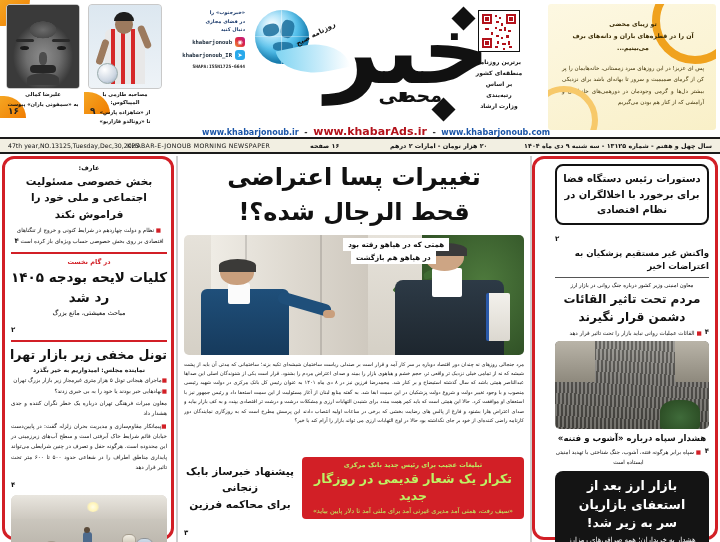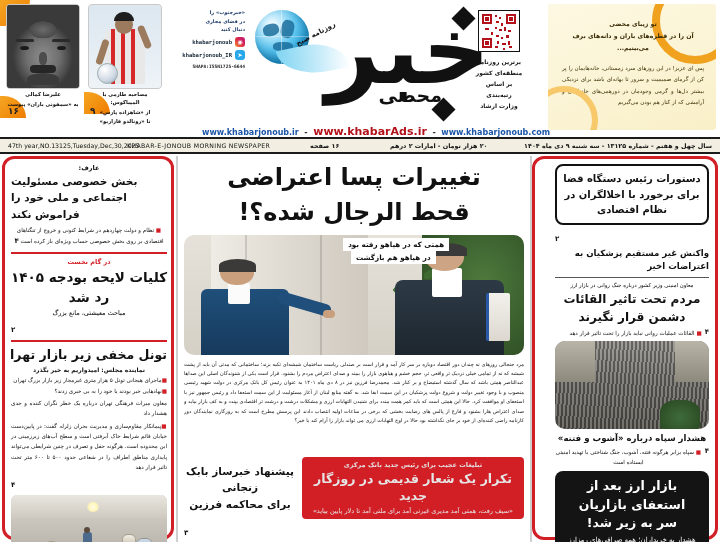--- a/index.html
+++ b/index.html
@@ -226,37 +226,37 @@
   .hl-xl { font-size:14.5px; font-weight:bold; line-height:1.45; color:#111; direction:rtl;}
   .hl-l  { font-size:12px; font-weight:bold; line-height:1.5; color:#111; direction:rtl;}
   .hl-m  { font-size:10px; font-weight:bold; line-height:1.55; color:#111; direction:rtl;}
   .kicker { font-size:6.5px; font-weight:bold; color:#111; direction:rtl; }
   .kicker-red { font-size:6.5px; font-weight:bold; color:#d21f26; direction:rtl; }
   .bullet { font-size:5.6px; line-height:1.85; color:#111; direction:rtl; text-align:justify; }
   .bullet .dot { color:#d21f26; font-weight:bold; }
   .pagenum { font-size:7px; font-weight:bold; color:#111; }
 
   .redbar {
-    background:#d21f26; color:#e5e5e5; border-radius:4px; padding:4px 6px; text-align:center; direction:rtl;
+    background:#d21f26; color:#bef264; border-radius:4px; padding:4px 6px; text-align:center; direction:rtl;
   }
   .redbar .k { font-size:6.5px; font-weight:bold; opacity:.95; }
   .redbar .h { font-size:12.5px; font-weight:bold; line-height:1.4; margin-top:1px; }
   .redbar .s { font-size:6.5px; margin-top:2px; }
 
   .blackbar {
     background:#141414; color:#fff; border-radius:8px; padding:6px 7px; text-align:center; direction:rtl;
   }
   .blackbar .h { font-size:12.5px; font-weight:bold; line-height:1.45; }
   .blackbar .s { font-size:7px; line-height:1.6; margin-top:3px; }
 
   .hr-red { height:2px; background:#d21f26; margin:4px 0; }
   .hr-thin { height:1px; background:#555; margin:4px 0; }
 
   
-  .photo { position:relative; overflow:hidden; border-radius:10px; }
+  .photo { position:relative; overflow:hidden; border-radius:5px; }
   .ph-crowd {
     background:
       repeating-linear-gradient(95deg, rgba(0,0,0,.28) 0 2px, rgba(255,255,255,.16) 2px 4px),
       linear-gradient(#8e8c86,#6f6d68 45%, #585650);
   }
   .ph-crowd .bld { position:absolute; top:0; width:26%; height:46%; background:linear-gradient(#b9b4a8,#8e897d); }
   .ph-crowd .bld.a { left:0; } .ph-crowd .bld.b { right:0; width:22%; }
   .ph-crowd .grn { position:absolute; bottom:0; right:6%; width:26%; height:34%;
       background:radial-gradient(ellipse at 50% 60%, #3f6b3a, #27451f); border-radius:40% 40% 10% 10%; }
 
@@ -572,21 +572,21 @@
 
       </div>
     </div>
 
     <div class="redframe rf-left"></div>
     <div class="col col-left">
       <div class="pad" style="padding:8px 9px;">
 
         <div>
           <div class="kicker" style="text-align:center;">عارف:</div>
-          <div class="hl-m" style="font-size:10.5px; text-align:left; margin-top:1px;">بخش خصوصی مسئولیت اجتماعی و ملی خود را فراموش نکند</div>
+          <div class="hl-m" style="font-size:10.5px; text-align:center; margin-top:1px;">بخش خصوصی مسئولیت اجتماعی و ملی خود را فراموش نکند</div>
           <div class="bullet" style="margin-top:3px; text-align:center;">
             <span class="dot">■</span> <span>نظام و دولت چهاردهم در شرایط کنونی و خروج از تنگناهای اقتصادی بر روی بخش خصوصی حساب ویژه‌ای باز کرده است</span>
             <span class="pagenum">۴</span>
           </div>
         </div>
 
         <div class="hr-red"></div>
 
         <div>
           <div class="kicker-red" style="text-align:center;">در گام نخست</div>

